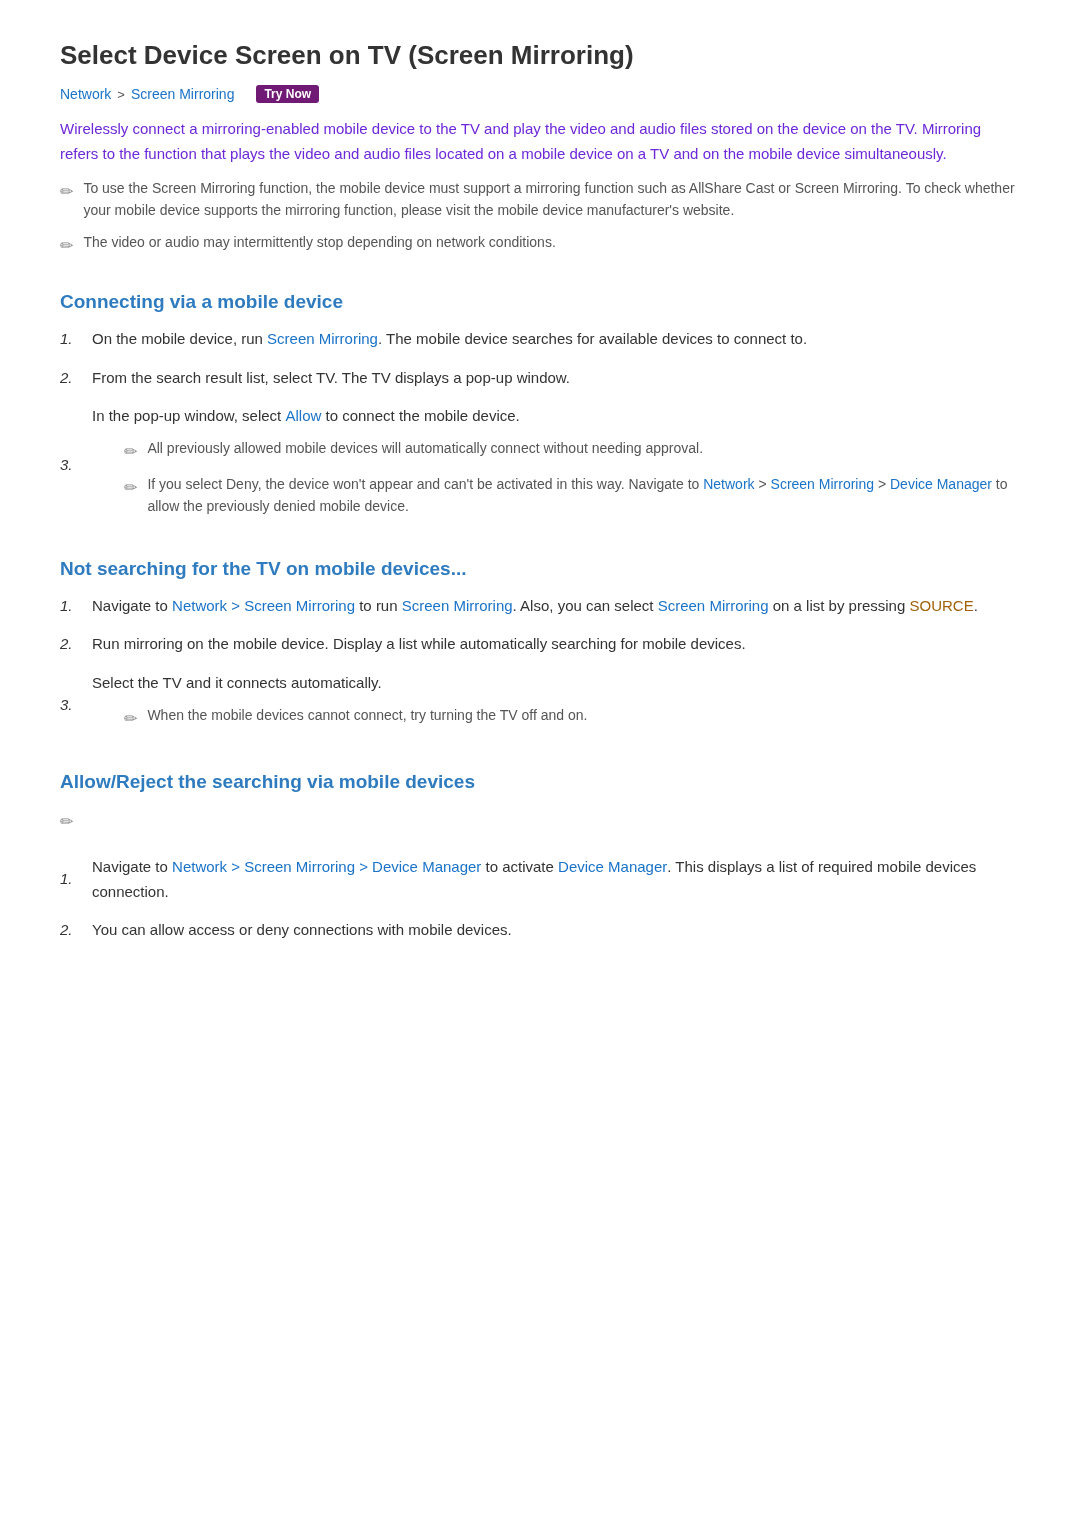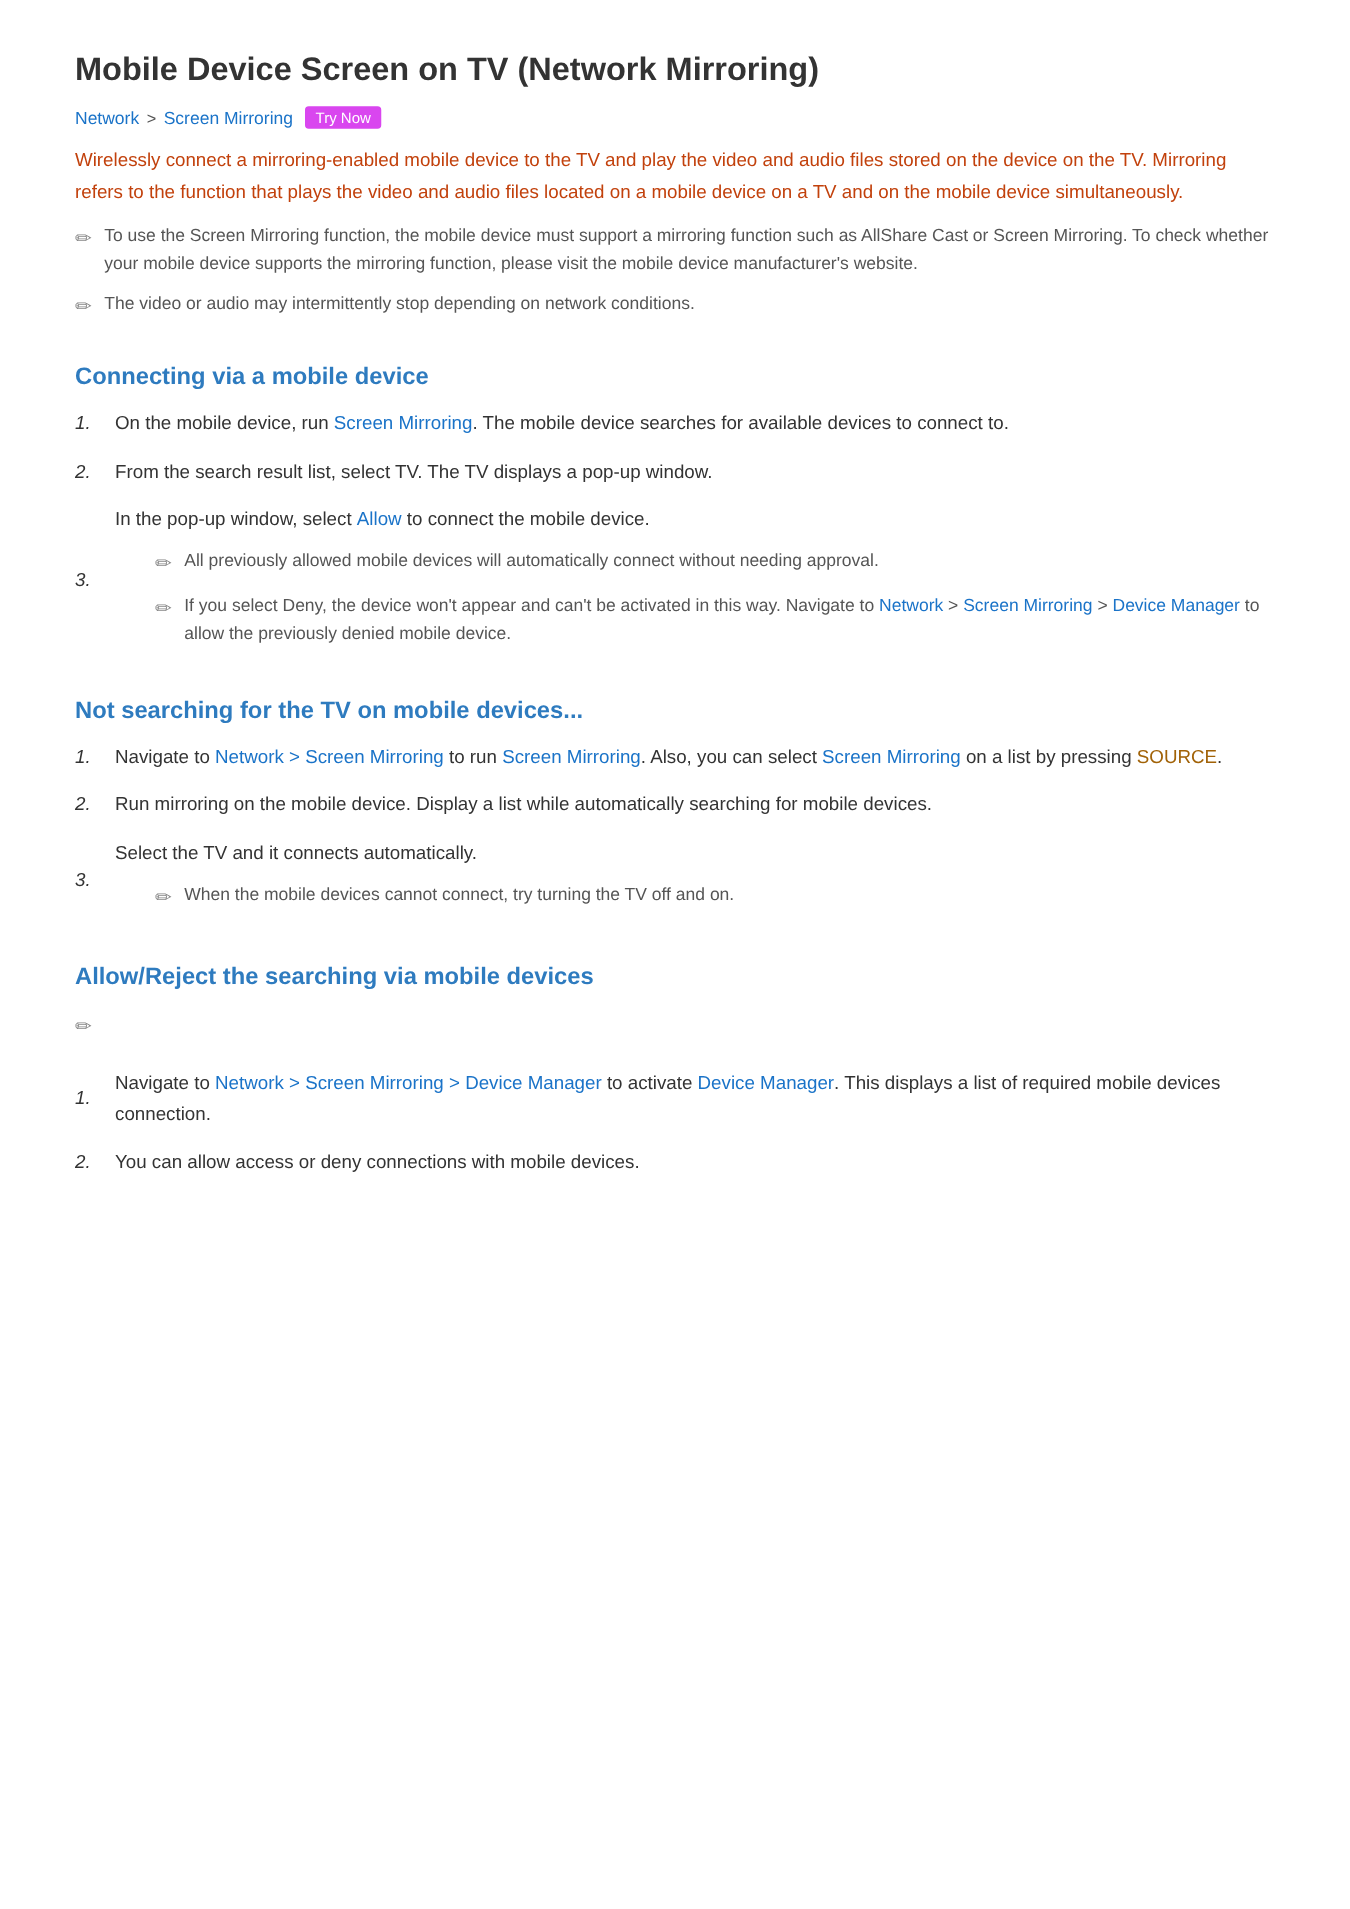--- a/index.html
+++ b/index.html
@@ -31,31 +31,31 @@
     }
     .breadcrumb-link {
       color: #1a73c8;
       font-weight: 500;
     }
     .breadcrumb-sep {
       color: #555;
       font-size: 13px;
     }
     .try-now-badge {
-      background: #d946ef;
+      background: #701a75;
       color: #fff;
       font-size: 12px;
-      font-weight: 400;
+      font-weight: 700;
       padding: 2px 8px;
       border-radius: 3px;
-      margin-left: 4px;
+      margin-left: 16px;
     }
     .intro-text {
       font-size: 15px;
-      color: #c2410c;
+      color: #6d28d9;
       line-height: 1.65;
     }
     .note-list {
       list-style: none;
       margin: 10px 0 20px 0;
       padding: 0;
     }
     .note-list li {
       display: flex;
       align-items: flex-start;
@@ -125,21 +125,21 @@
       font-weight: 500;
     }
     .source-link {
       color: #a16207;
       font-weight: 400;
     }
   </style>
 </head>
 <body>
 
-<h1>Mobile Device Screen on TV (Network Mirroring)</h1>
+<h1>Select Device Screen on TV (Screen Mirroring)</h1>
 
 <div class="breadcrumb">
   <span class="breadcrumb-link">Network</span>
   <span class="breadcrumb-sep">&gt;</span>
   <span class="breadcrumb-link">Screen Mirroring</span>
   <span class="try-now-badge">Try Now</span>
 </div>
 
 <p class="intro-text">Wirelessly connect a mirroring-enabled mobile device to the TV and play the video and audio files stored on the device on the TV. Mirroring refers to the function that plays the video and audio files located on a mobile device on a TV and on the mobile device simultaneously.</p>
 

